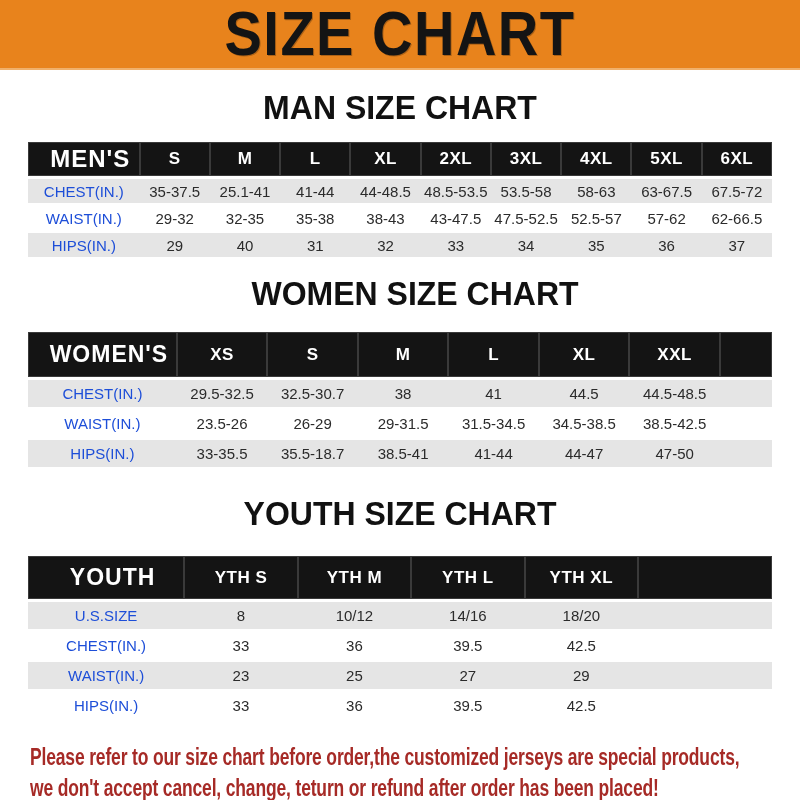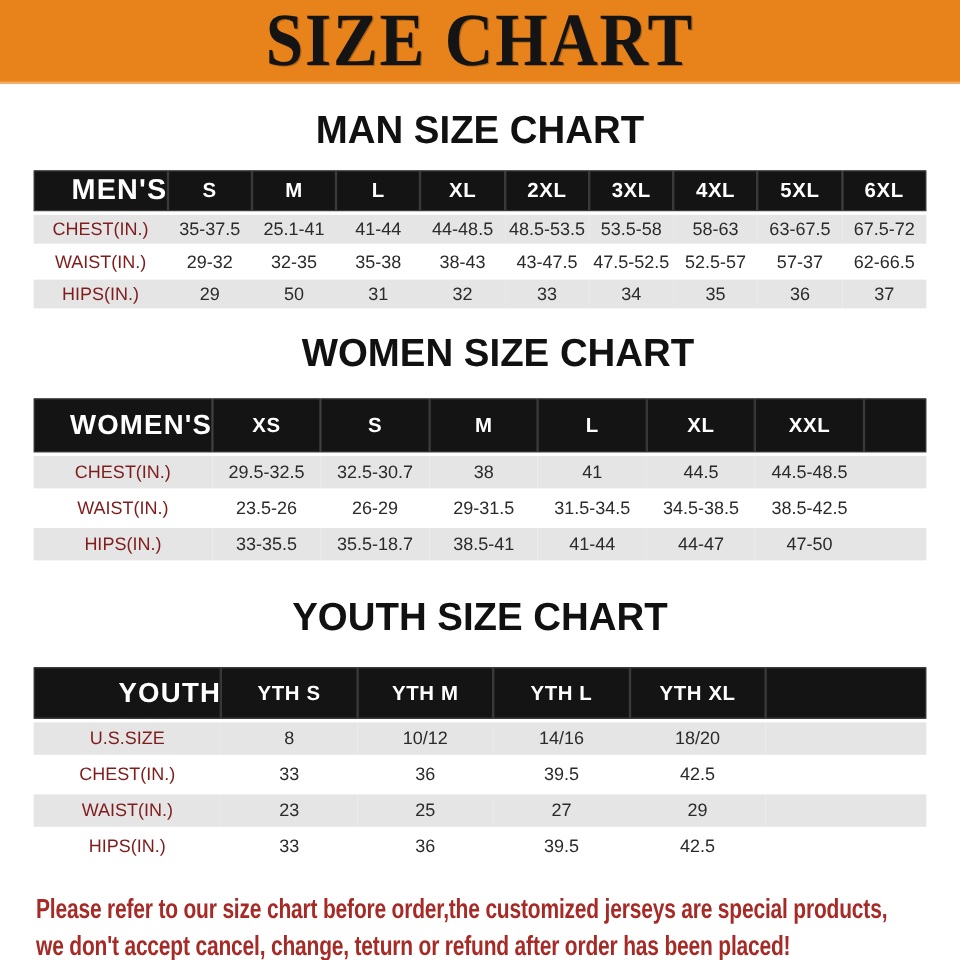--- a/index.html
+++ b/index.html
@@ -10,21 +10,20 @@
     overflow: hidden;
   }
   .page { width: 800px; height: 800px; background: #fff; }
 
   
   .banner {
     height: 70px;
     background: var(--banner-bg, #E8831C);
     display: flex; align-items: center; justify-content: center;
     border-bottom: 2px solid #f0b06a;
-    font-family: Liberation Serif, serif;
   }
   .banner h1 {
     font-size: 56px;
     font-weight: 800;
     color: var(--banner-text, #141414);
     letter-spacing: 1.5px;
     line-height: 1;
     transform: scale(1.0, 1.12);
     text-shadow: 1px 1px 0 rgba(0,0,0,0.25);
     white-space: nowrap;
@@ -51,21 +50,21 @@
     border-collapse: separate;
     border-spacing: 0 3px;
     table-layout: fixed;
   }
   thead th {
     background: var(--table-header-bg, #141414);
     color: var(--table-header-text, #ffffff);
     box-shadow: inset 0 0 0 1px #3a3a3a;
   }
   th.col-label {
-    text-align: right;
+    text-align: center;
     padding-left: 13px;
     font-size: 23px;
     font-weight: 800;
     letter-spacing: 1px;
     margin-left: 36px;
   }
   th.col-size {
     font-size: 17px;
     font-weight: bold;
     text-align: center;
@@ -76,21 +75,21 @@
   .section-1 thead th { height: 45px; }
   .section-2 thead th { height: 43px; }
 
   tbody td {
     height: 24px;
     text-align: center;
     font-size: 15px;
     color: #2b2b2b;
   }
   .section-1 tbody td, .section-2 tbody td { height: 27px; }
-  td.row-label { color: #7f1d1d; }
+  td.row-label { color: #1d4ed8; }
   tbody tr:nth-child(odd) td { background: var(--row-shaded-bg, #E5E5E5); }
 
   
   .section-0 .col-label  { width: 15%; }
   .section-0 .col-spacer { width: 0; padding: 0; }
   .section-1 .col-label  { width: 20%; }
   .section-1 .col-spacer { width: 7%; }
   .section-2 .col-label  { width: 21%; }
   .section-2 .col-spacer { width: 18%; }
 
@@ -150,28 +149,28 @@
             </tr>
             <tr>
               <td class="row-label">WAIST(IN.)</td>
               <td>29-32</td>
               <td>32-35</td>
               <td>35-38</td>
               <td>38-43</td>
               <td>43-47.5</td>
               <td>47.5-52.5</td>
               <td>52.5-57</td>
-              <td>57-37</td>
+              <td>57-62</td>
               <td>62-66.5</td>
               <td class="col-spacer"></td>
             </tr>
             <tr>
               <td class="row-label">HIPS(IN.)</td>
               <td>29</td>
-              <td>50</td>
+              <td>40</td>
               <td>31</td>
               <td>32</td>
               <td>33</td>
               <td>34</td>
               <td>35</td>
               <td>36</td>
               <td>37</td>
               <td class="col-spacer"></td>
             </tr>
           </tbody>

